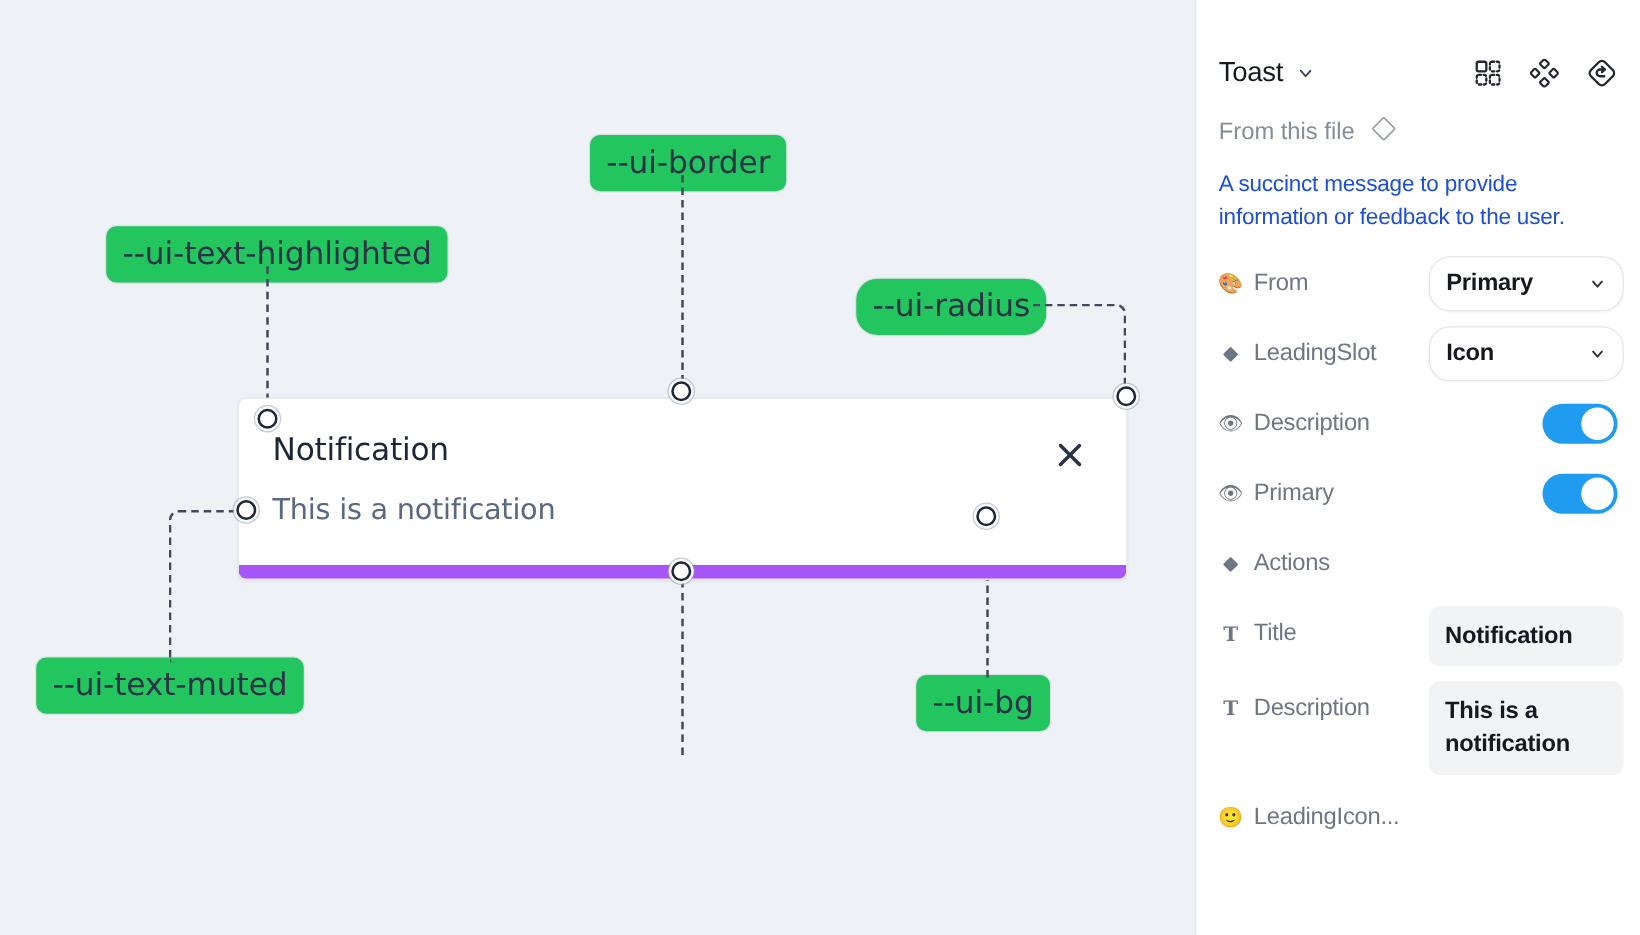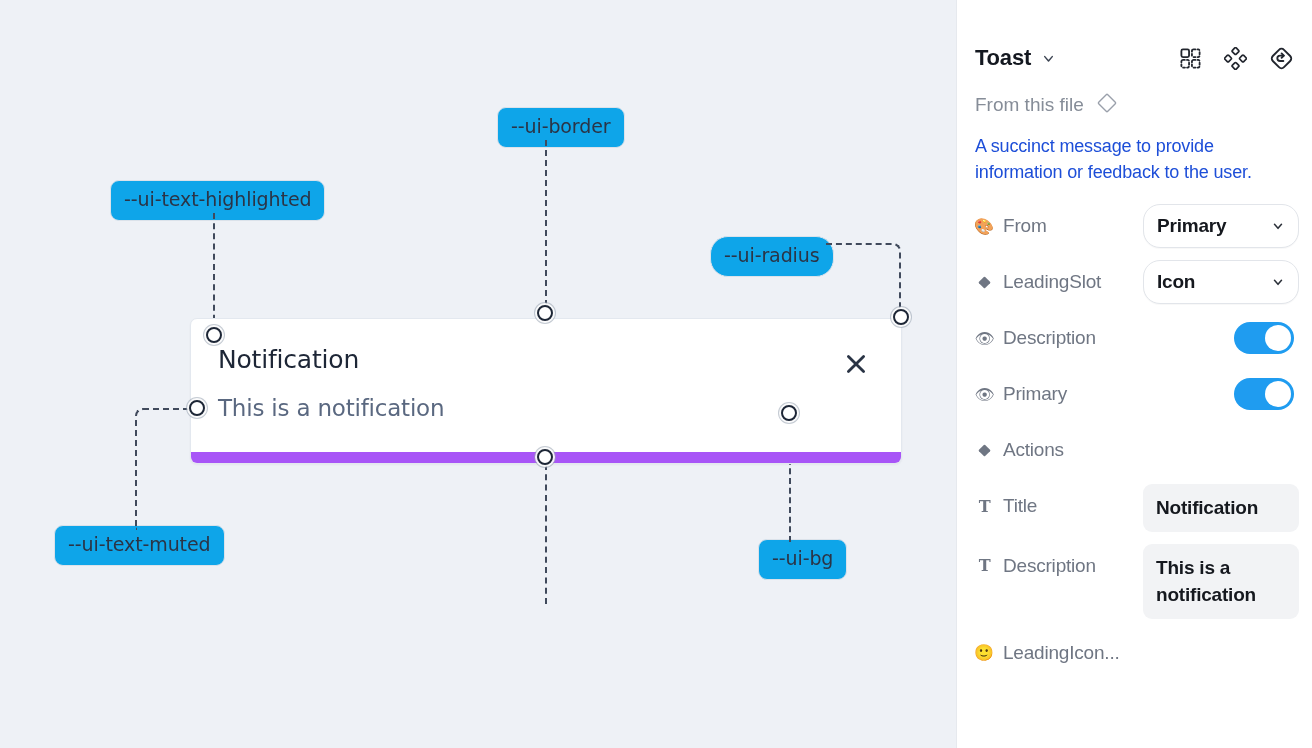--- a/index.html
+++ b/index.html
@@ -17,31 +17,30 @@
     position: relative;
     width: 956px;
     height: 748px;
     background: #eef1f6;
     overflow: hidden;
   }
 
   
   .chip {
     position: absolute;
-    background: #0ea5e9;
+    background: #22c55e;
     border: 1px solid #dbe2ea;
     border-radius: 9px;
     color: #2b3446;
-    font-size: 19px;
+    font-size: 25px;
     line-height: 1;
     padding: 9px 13px 11px;
     white-space: nowrap;
     font-family: "DejaVu Sans", sans-serif;
     letter-spacing: -0.1px;
-    margin-left: 26px;
   }
 
   
   .dash-v {
     position: absolute;
     border-left: 2px dashed #404a5c;
     width: 0;
   }
   .dash-corner {
     position: absolute;
@@ -120,21 +119,21 @@
     padding: 0 18px;
   }
   .panel-head {
     display: flex;
     align-items: center;
     height: 64px;
     margin-top: 26px;
   }
   .panel-title {
     font-size: 22px;
-    font-weight: bold;
+    font-weight: normal;
     color: #141820;
     letter-spacing: -0.2px;
   }
   .caret {
     margin-left: 10px;
     color: #3c4452;
     display: inline-flex;
     cursor: pointer;
   }
   .head-icons {
@@ -261,21 +260,21 @@
   <div class="canvas">
 
     <div class="chip" style="left:84px; top:180px;">--ui-text-highlighted</div>
     <div class="dash-v" style="left:213px; top:213px; height:118px;"></div>
     <div class="handle" style="left:206px; top:327px;"></div>
 
     <div class="chip" style="left:471px; top:107px;">--ui-border</div>
     <div class="dash-v" style="left:545px; top:140px; height:176px;"></div>
     <div class="handle" style="left:537px; top:305px;"></div>
 
-    <div class="chip" style="left:684px; top:236px;border-radius:18px;">--ui-radius</div>
+    <div class="chip" style="left:684px; top:222px;border-radius:18px;">--ui-radius</div>
     <div class="dash-corner" style="left:826px; top:243px; width:75px; height:68px;"></div>
     <div class="handle" style="left:893px; top:309px;"></div>
 
     <div class="chip" style="left:28px; top:525px;">--ui-text-muted</div>
     <div class="dash-corner-l" style="left:135px; top:408px; width:62px; height:122px;"></div>
     <div class="handle" style="left:189px; top:400px;"></div>
 
     <div class="dash-v" style="left:545px; top:464px; height:140px;"></div>
     <div class="handle" style="left:537px; top:449px;"></div>
 

